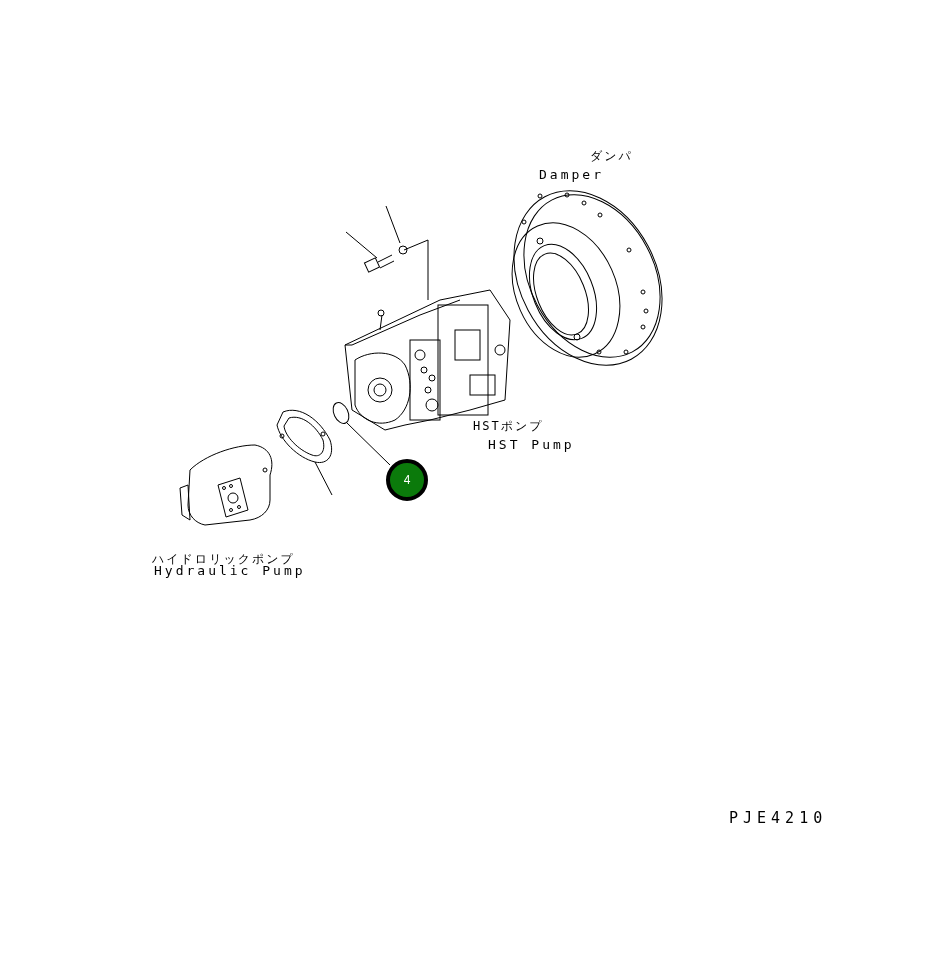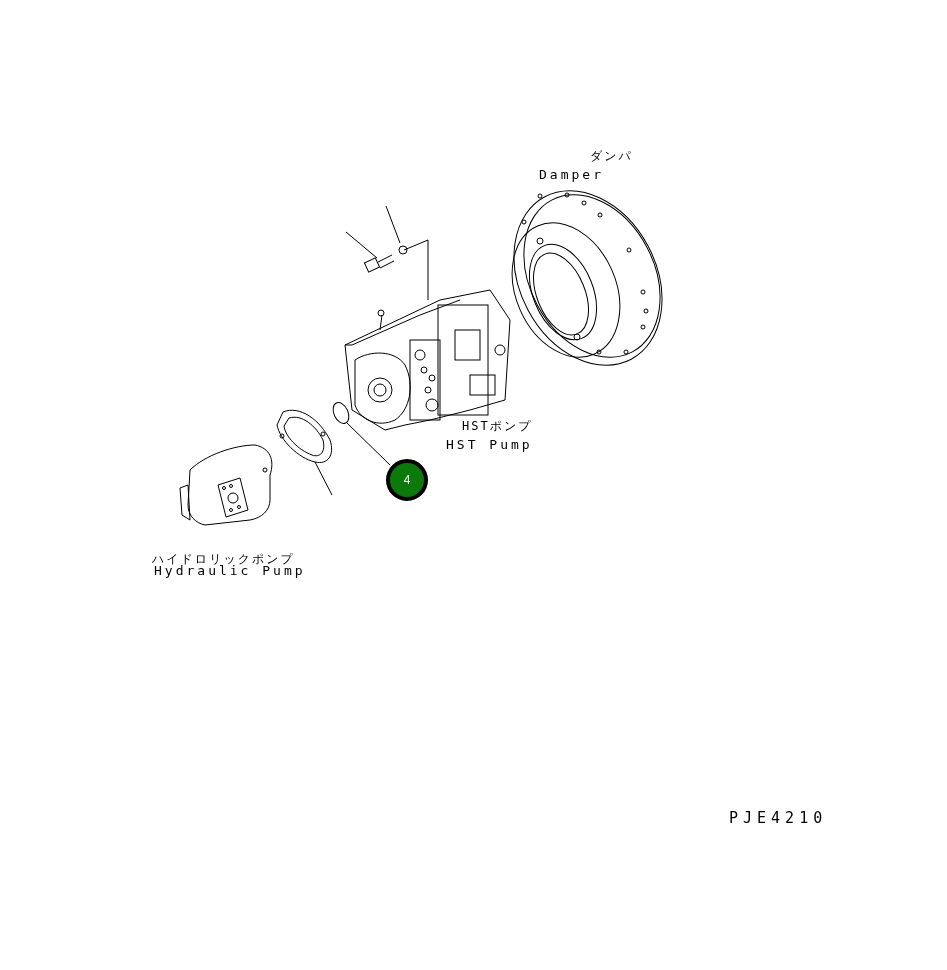--- a/index.html
+++ b/index.html
@@ -88,22 +88,22 @@
       <circle cx="231" cy="486" r="1.5"></circle>
       <circle cx="231" cy="510" r="1.5"></circle>
       <circle cx="239" cy="507" r="1.5"></circle>
     <circle cx="265" cy="470" r="2"></circle>
   </g>
 </svg>
 
 <div class="lbl lbl-jp" style="left:542px; top:149px;margin-left:48px;">ダンパ</div>
 <div class="lbl" style="left:539px; top:167px;">Damper</div>
 
-<div class="lbl lbl-jp" style="left:462px; top:419px;">HSTポンプ</div>
-<div class="lbl" style="left:446px; top:437px;">HST Pump</div>
+<div class="lbl lbl-jp" style="left:473px; top:419px;">HSTポンプ</div>
+<div class="lbl" style="left:488px; top:437px;">HST Pump</div>
 
 <div class="lbl lbl-jp" style="left:152px; top:545px;margin-top:7px;">ハイドロリックポンプ</div>
 <div class="lbl" style="left:154px; top:563px;">Hydraulic Pump</div>
 
 <div class="callout">
   <span>4</span>
 </div>
 
 <div class="code">PJE4210</div>
 

